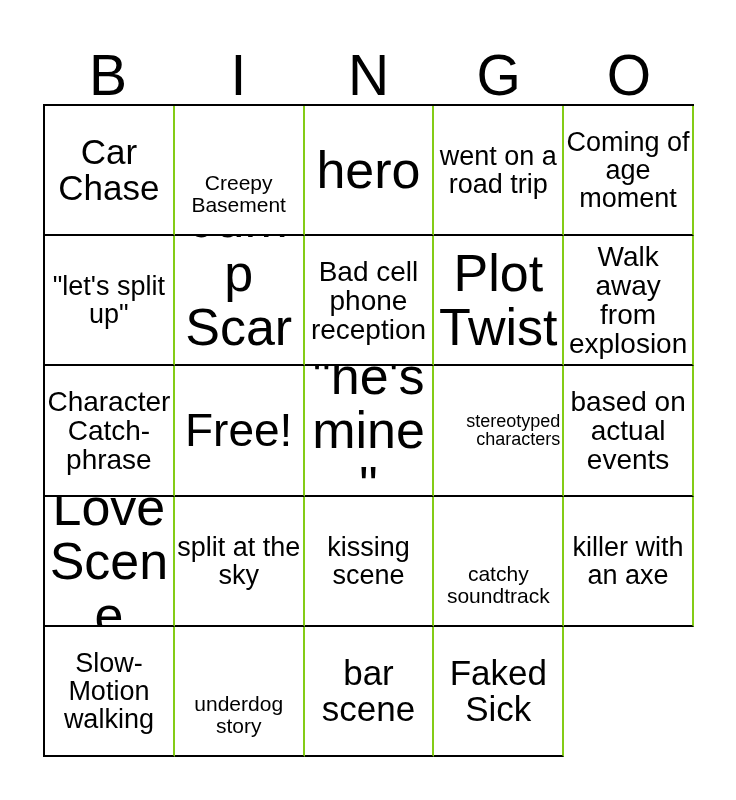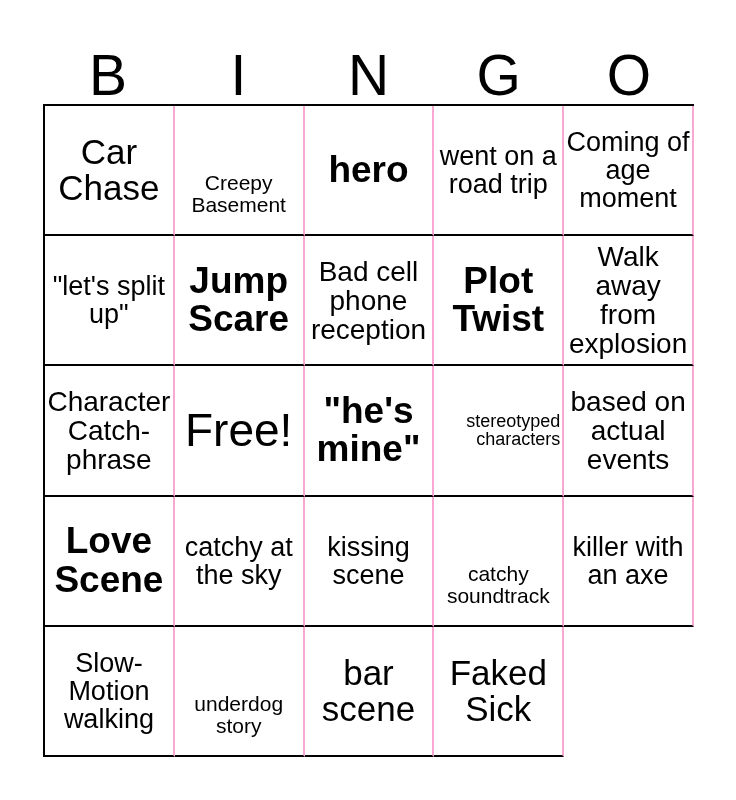--- a/index.html
+++ b/index.html
@@ -49,40 +49,40 @@
     width: 651px;
     height: 653px;
     display: grid;
     grid-template-columns: repeat(5, 1fr);
     grid-template-rows: repeat(5, 1fr);
     border-top: 2px solid #000;
     border-left: 2px solid #000;
     box-sizing: border-box;
   }
   .cell {
-    border-right: 2px solid #f9a8d4;
+    border-right: 2px solid #84cc16;
     border-bottom: 2px solid #000;
     box-sizing: border-box;
     display: flex;
     align-items: center;
     justify-content: center;
     text-align: center;
     overflow: hidden;
     padding: 1px 2px;
     background: #ffffff;
   }
   .cell-text {
     display: block;
     width: 100%;
     line-height: 1.04;
     word-wrap: break-word;
   }
   
   .fs-xxl .cell-text { font-size: 46px; }
-  .fs-xl  .cell-text { font-size: 37px; font-weight: bold; }
+  .fs-xl  .cell-text { font-size: 52px; }
   .fs-lg  .cell-text { font-size: 35px; }
   .fs-md  .cell-text { font-size: 27px; }
   .fs-sm  .cell-text { font-size: 28px; }
   .fs-xs  .cell-text { font-size: 21px; margin-top: 48px; }
   .fs-xxs .cell-text { font-size: 18px; text-align: right; }
 </style>
 </head>
 <body>
 
 <div id="card">
@@ -138,21 +138,21 @@
       <div class="cell fs-xxs">
         <span class="cell-text">stereotyped characters</span>
       </div>
       <div class="cell fs-sm">
         <span class="cell-text">based on actual events</span>
       </div>
       <div class="cell fs-xl">
         <span class="cell-text">Love Scene</span>
       </div>
       <div class="cell fs-md">
-        <span class="cell-text">catchy at the sky</span>
+        <span class="cell-text">split at the sky</span>
       </div>
       <div class="cell fs-md">
         <span class="cell-text">kissing scene</span>
       </div>
       <div class="cell fs-xs">
         <span class="cell-text">catchy soundtrack</span>
       </div>
       <div class="cell fs-md">
         <span class="cell-text">killer with an axe</span>
       </div>

